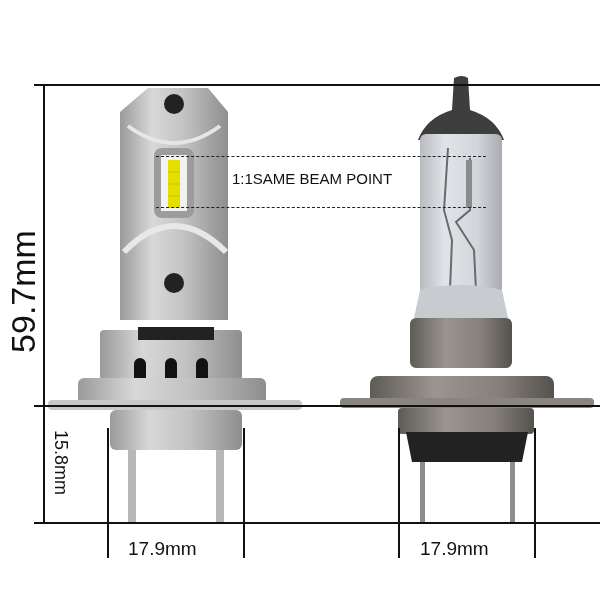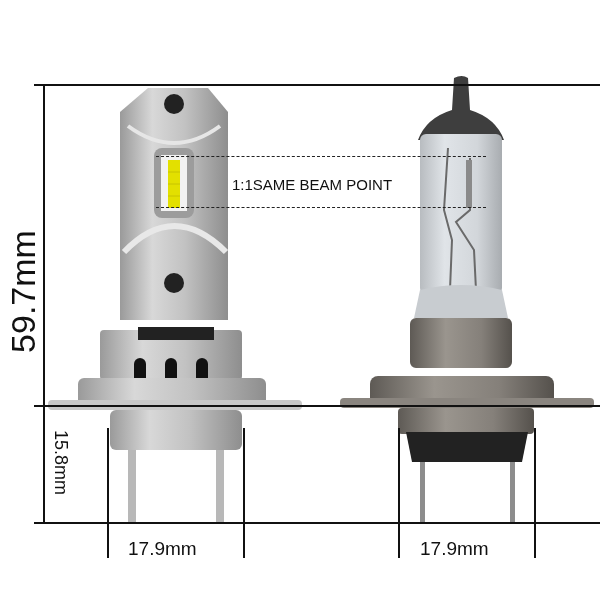--- a/index.html
+++ b/index.html
@@ -103,14 +103,14 @@
   <div class="vline" style="left:398px; top:428px; height:130px;"></div>
   <div class="vline" style="left:534px; top:428px; height:130px;"></div>
 
   <div class="dash" style="left:156px; top:156px; width:330px;"></div>
   <div class="dash" style="left:156px; top:207px; width:330px;"></div>
 
   <div class="label" style="left:-42px; top:272px; font-size:34px; transform: rotate(-90deg); transform-origin:center; width:130px; text-align:center;">59.7mm</div>
   <div class="label" style="left:20px; top:452px; font-size:18px; transform: rotate(90deg); transform-origin:center; width:80px; text-align:center;">15.8mm</div>
   <div class="label" style="left:128px; top:538px; font-size:19px;">17.9mm</div>
   <div class="label" style="left:420px; top:538px; font-size:19px;">17.9mm</div>
-  <div class="label" style="left:232px; top:176px; font-size:15px;">1:1SAME BEAM POINT</div>
+  <div class="label" style="left:232px; top:170px; font-size:15px;">1:1SAME BEAM POINT</div>
 </div>
 
 </body></html>

